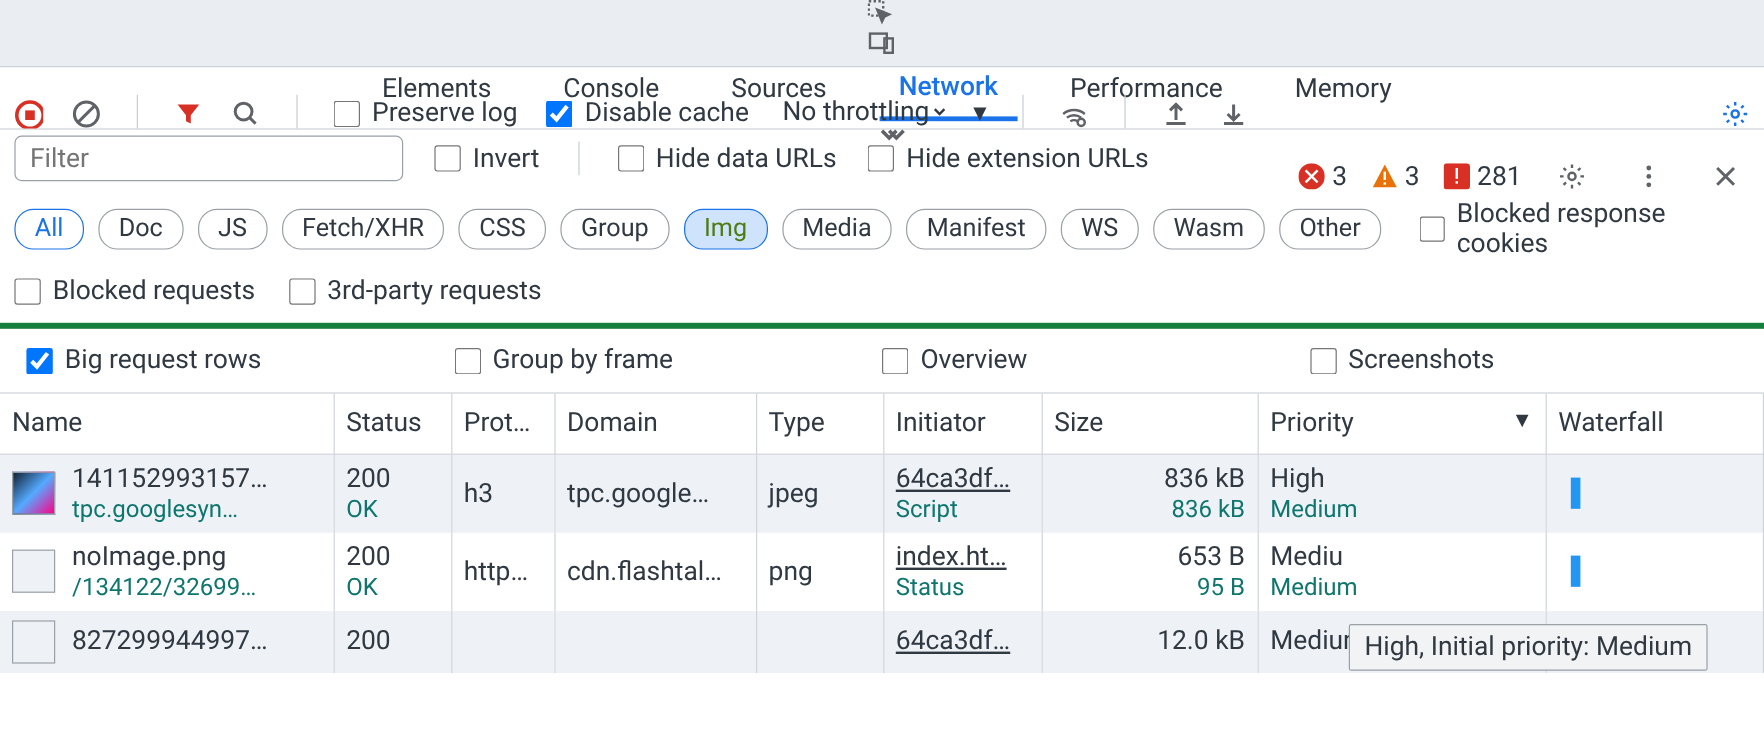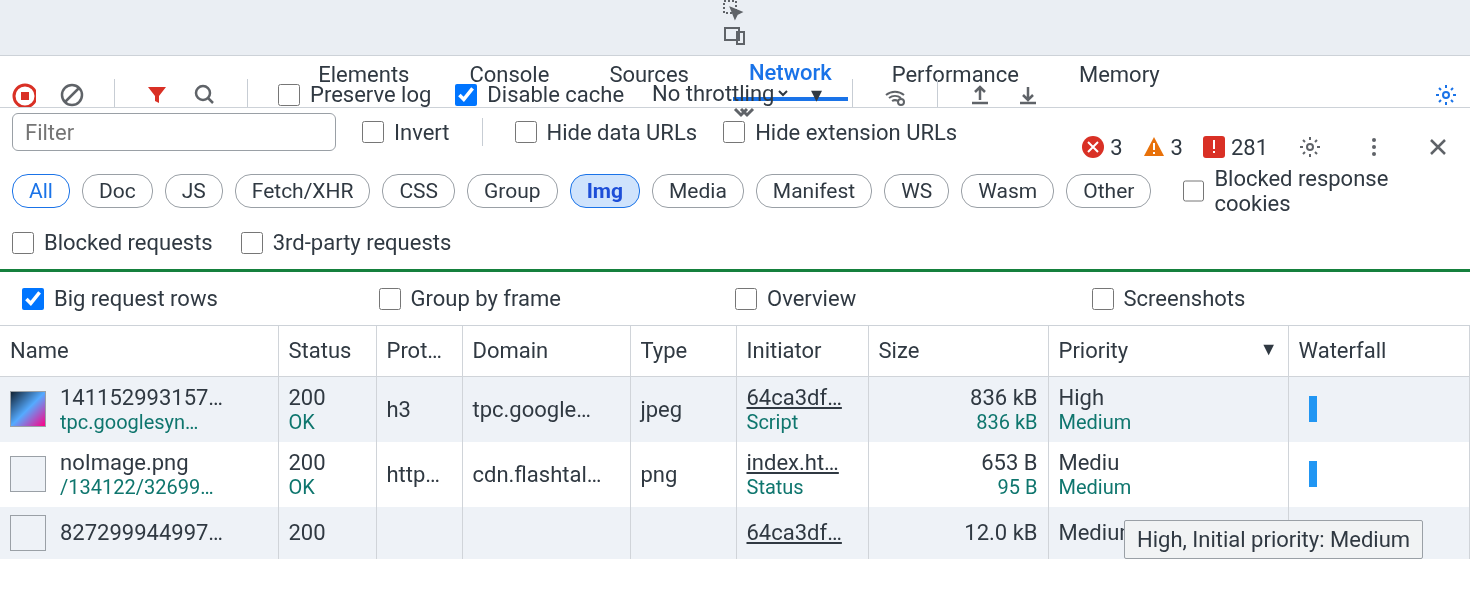--- a/index.html
+++ b/index.html
@@ -25,24 +25,24 @@
   .left-red-strip { width:6px; align-self:stretch; background:#d93025; margin-right:6px; }
 
   
   .row3 { display:flex; align-items:center; height:48px; border-bottom:none; padding:0 12px; gap:26px; }
   .filter-input { width:324px; height:38px; border:1px solid #9aa0a6; border-radius:6px; padding:0 12px; font-size:22px; color:#5f6368; }
 
   
   .row4 { display:flex; align-items:center; padding:10px 12px; gap:12px; border-bottom:none; }
   .pill { border:1px solid #9aa0a6; border-radius:16px; padding:4px 16px; font-size:21px; cursor:pointer; }
   .pill.sel-outline { border-color:#1a73e8; color:#1a73e8; }
-  .pill.sel-fill { background:#cfe3fc; border-color:#1a73e8; color:#1d4ed8; font-weight:700; }
-
-  
-  .row5 { display:flex; align-items:center; padding:4px 12px 14px; gap:28px; border-bottom:3px solid #15803d; }
+  .pill.sel-fill { background:#cfe3fc; border-color:#1a73e8; color:#4d7c0f; font-weight:400; }
+
+  
+  .row5 { display:flex; align-items:center; padding:4px 12px 14px; gap:28px; border-bottom:5px solid #15803d; }
 
   
   .opts-grid { display:grid; grid-template-columns: 1fr 1fr 1fr 1fr; row-gap:14px; padding:14px 22px; border-bottom:1px solid #cdd2d8; }
 
   
   table.net { width:100%; border-collapse:collapse; table-layout:fixed; }
   table.net th, table.net td { border-right:1px solid #d0d4d9; padding:8px 10px; text-align:left; vertical-align:middle; overflow:hidden; text-overflow:ellipsis; white-space:nowrap; }
   table.net th { font-weight:400; border-bottom:1px solid #d0d4d9; height:50px; }
   table.net tr:nth-child(even) td { background:#fff; }
   table.net tbody tr:nth-child(odd) td { background:#eef2f7; }

